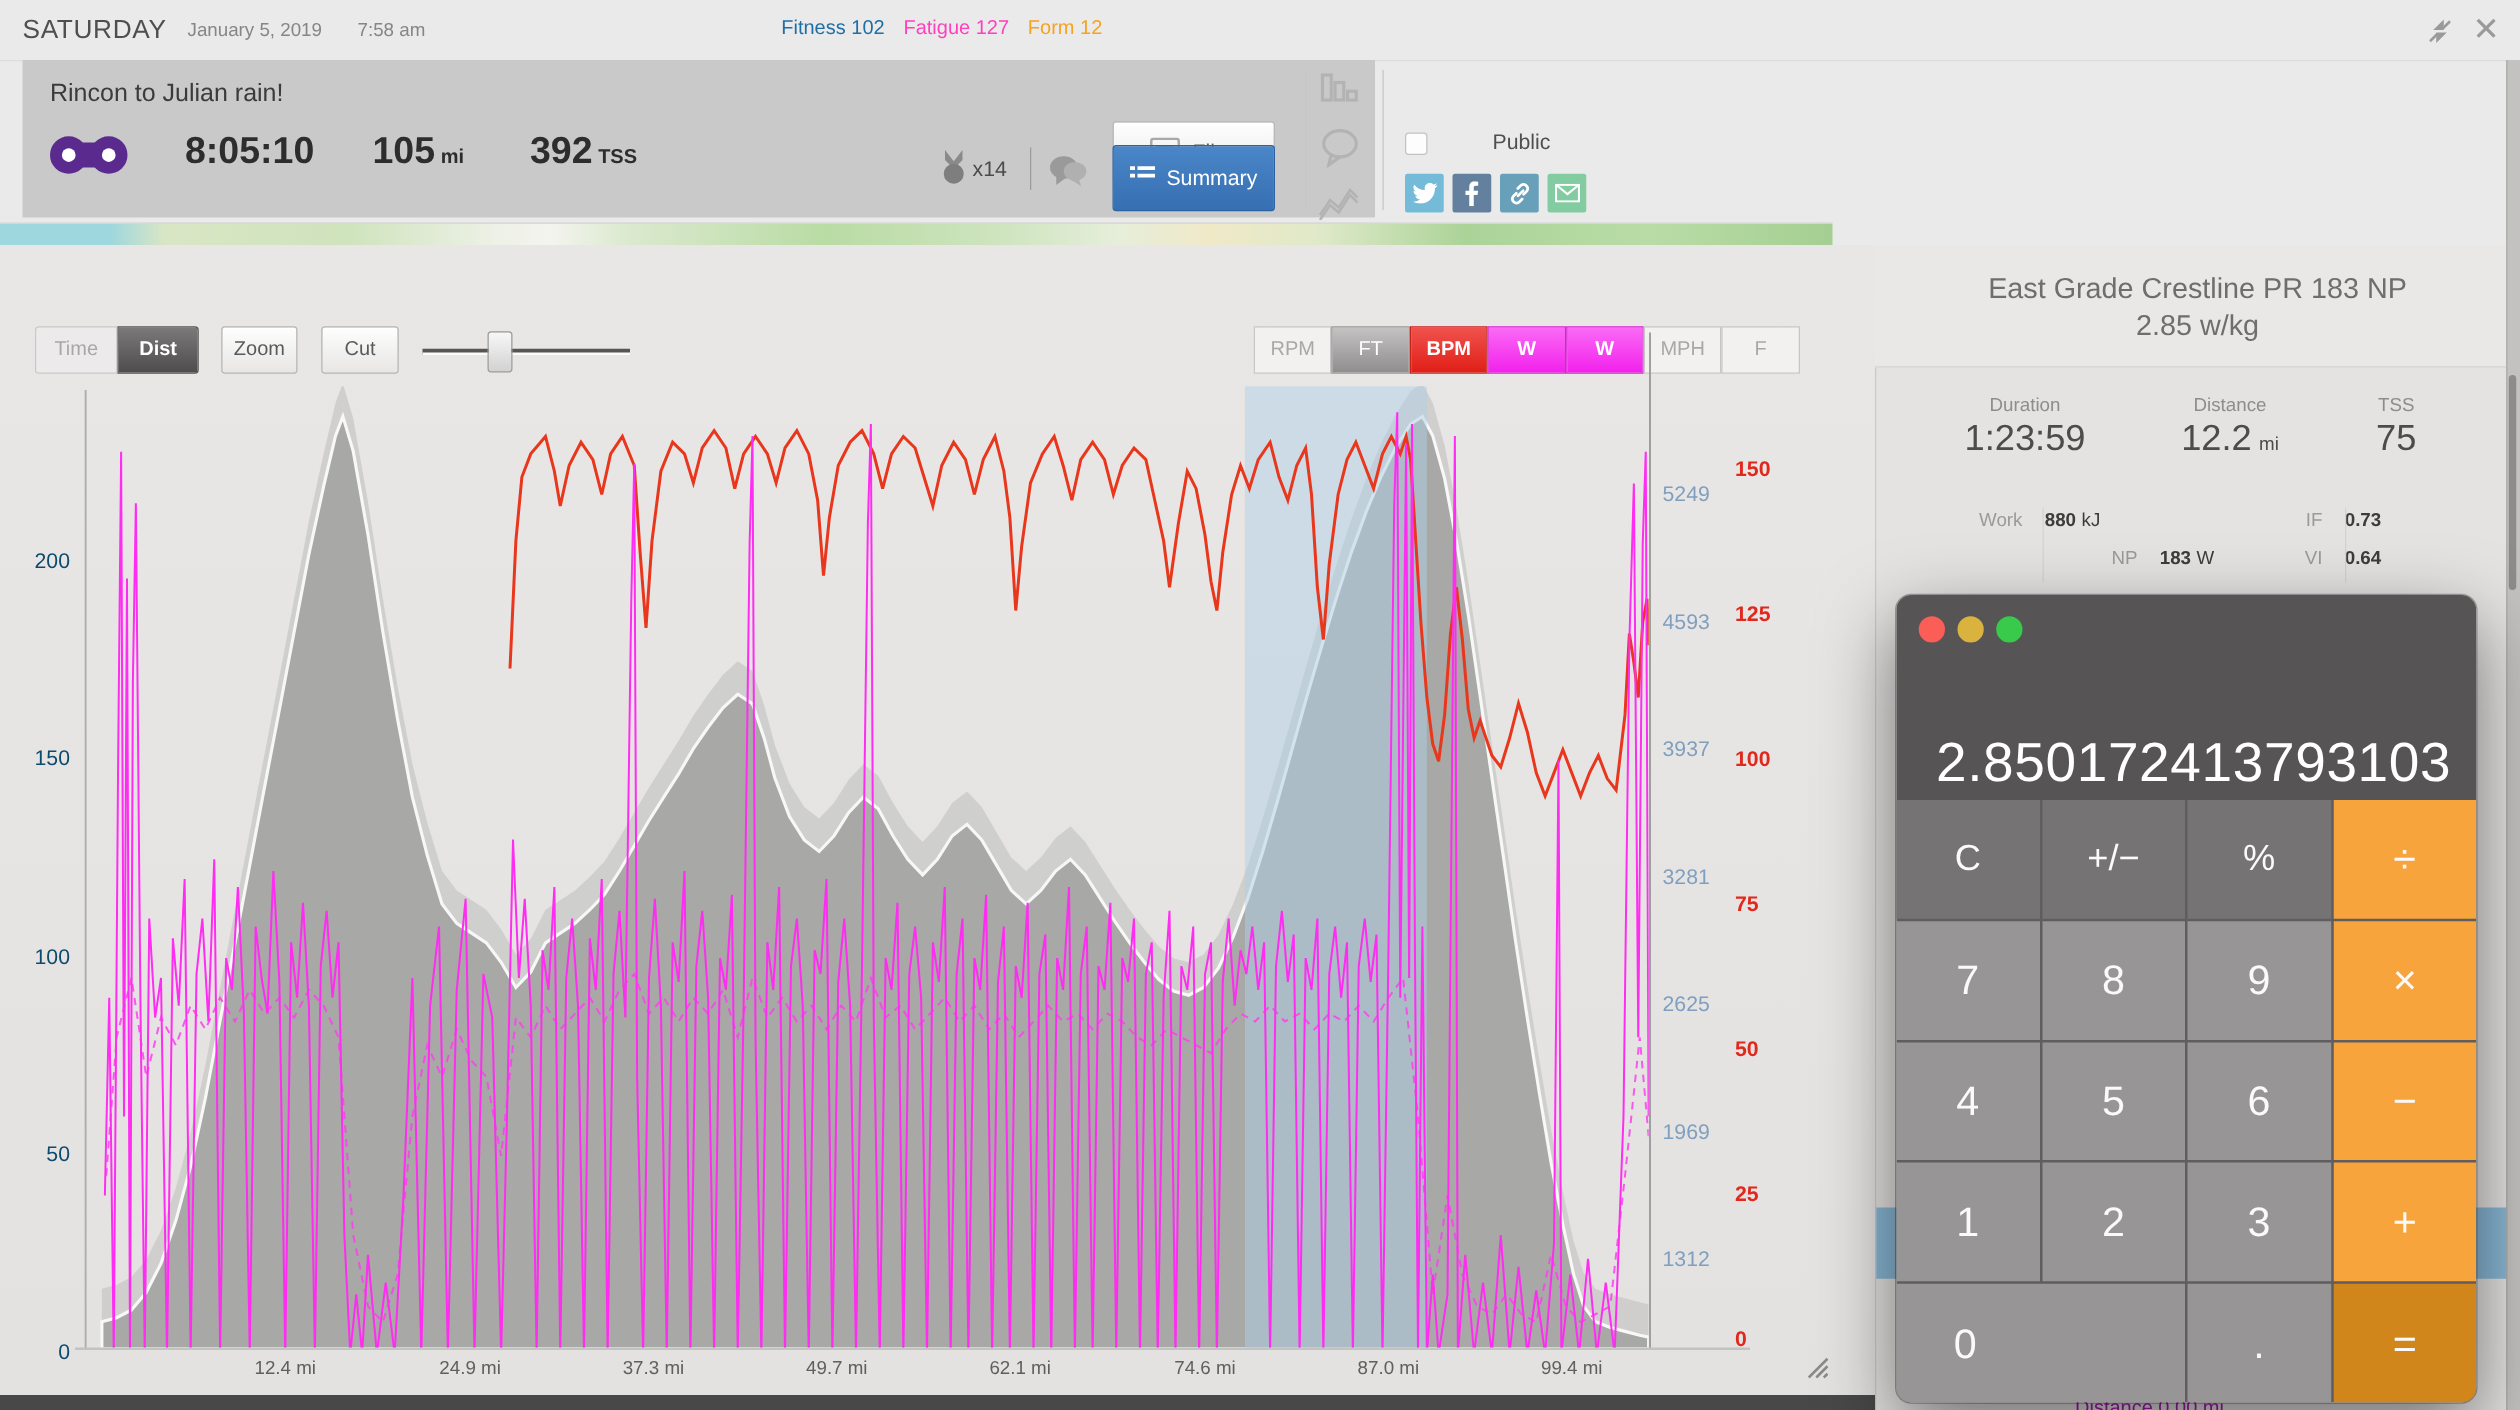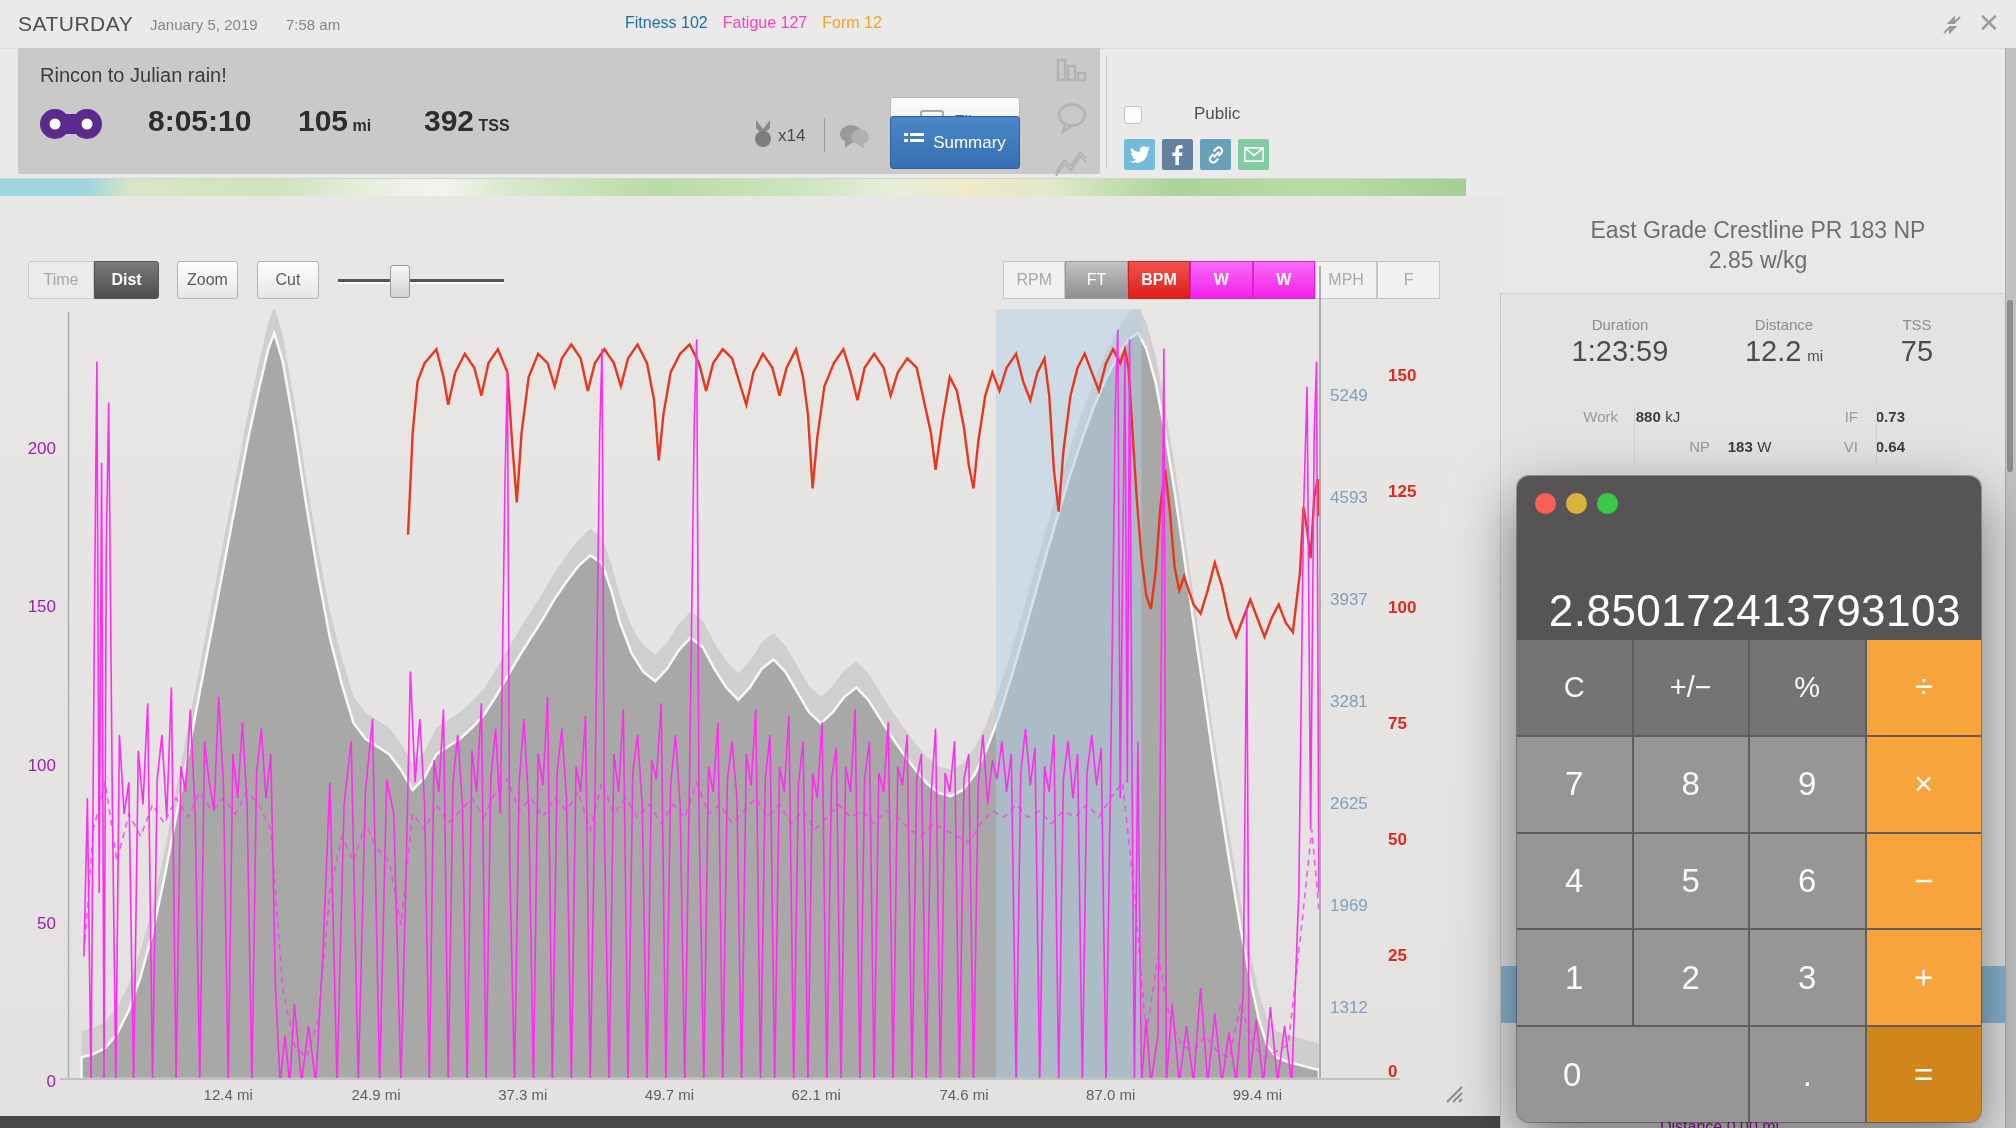--- a/index.html
+++ b/index.html
@@ -40,21 +40,21 @@
   .seg-on{background:linear-gradient(#7b7979,#4e4c4c);border:1px solid #565454;color:#fff;font-weight:bold;}
   .pushbtn{background:linear-gradient(#fefefe,#e7e6e5);border:1px solid #b5b5b5;border-radius:3px;color:#5a5a5a;box-shadow:inset 0 1px 0 #fff;}
   .toggle{border:1px solid #c6c6c6;color:#a8a8a8;background:#f2f1f0;}
   .toggle.ft{background:linear-gradient(#c4c2c2,#8f8d8d);color:#fff;border-color:#9a9898;}
   .toggle.bpm{background:linear-gradient(#f0524d,#e01f17);color:#fff;font-weight:bold;border-color:#c9221b;}
   .toggle.w{background:linear-gradient(#fa6af6,#f321ec);color:#fff;font-weight:bold;border-color:#d822d2;}
   .slider-track{left:338px;top:279px;width:166px;height:3px;background:#555;border-bottom:2px solid #fbfbfb;cursor:pointer;}
   .slider-handle{left:390px;top:265px;width:18px;height:31px;background:linear-gradient(#f7f7f7,#d2d2d2);
     border:1px solid #9a9a9a;border-radius:3px;cursor:grab;}
   .axlab{position:absolute;white-space:nowrap;}
-  .ax-power{color:#a21caf;font-size:17px;font-weight:500;width:48px;text-align:right;}
+  .ax-power{color:#0c4a6e;font-size:17px;font-weight:500;width:48px;text-align:right;}
   .ax-elev{color:#7f9fbe;font-size:17px;}
   .ax-hr{color:#e0281c;font-size:17px;font-weight:600;}
   .ax-x{color:#5f5f5f;font-size:15px;width:80px;text-align:center;}
   
   #right-panel{left:1500px;top:196px;width:516px;height:932px;background:#e5e3e2;border-left:1px solid #c9c9c9;}
   #rp-head{left:1500px;top:196px;width:516px;height:97px;background:#eae8e7;border-bottom:1px solid #d4d2d1;
     display:flex;flex-direction:column;align-items:center;justify-content:center;color:#6e6e6e;font-size:23px;line-height:30px;text-align:center;}
   .stat-label{font-size:15px;color:#8d8d8d;text-align:center;}
   .stat-value{font-size:29px;color:#4c4c4c;text-align:center;margin-top:2px;}
   .stat-unit{font-size:15px;}

